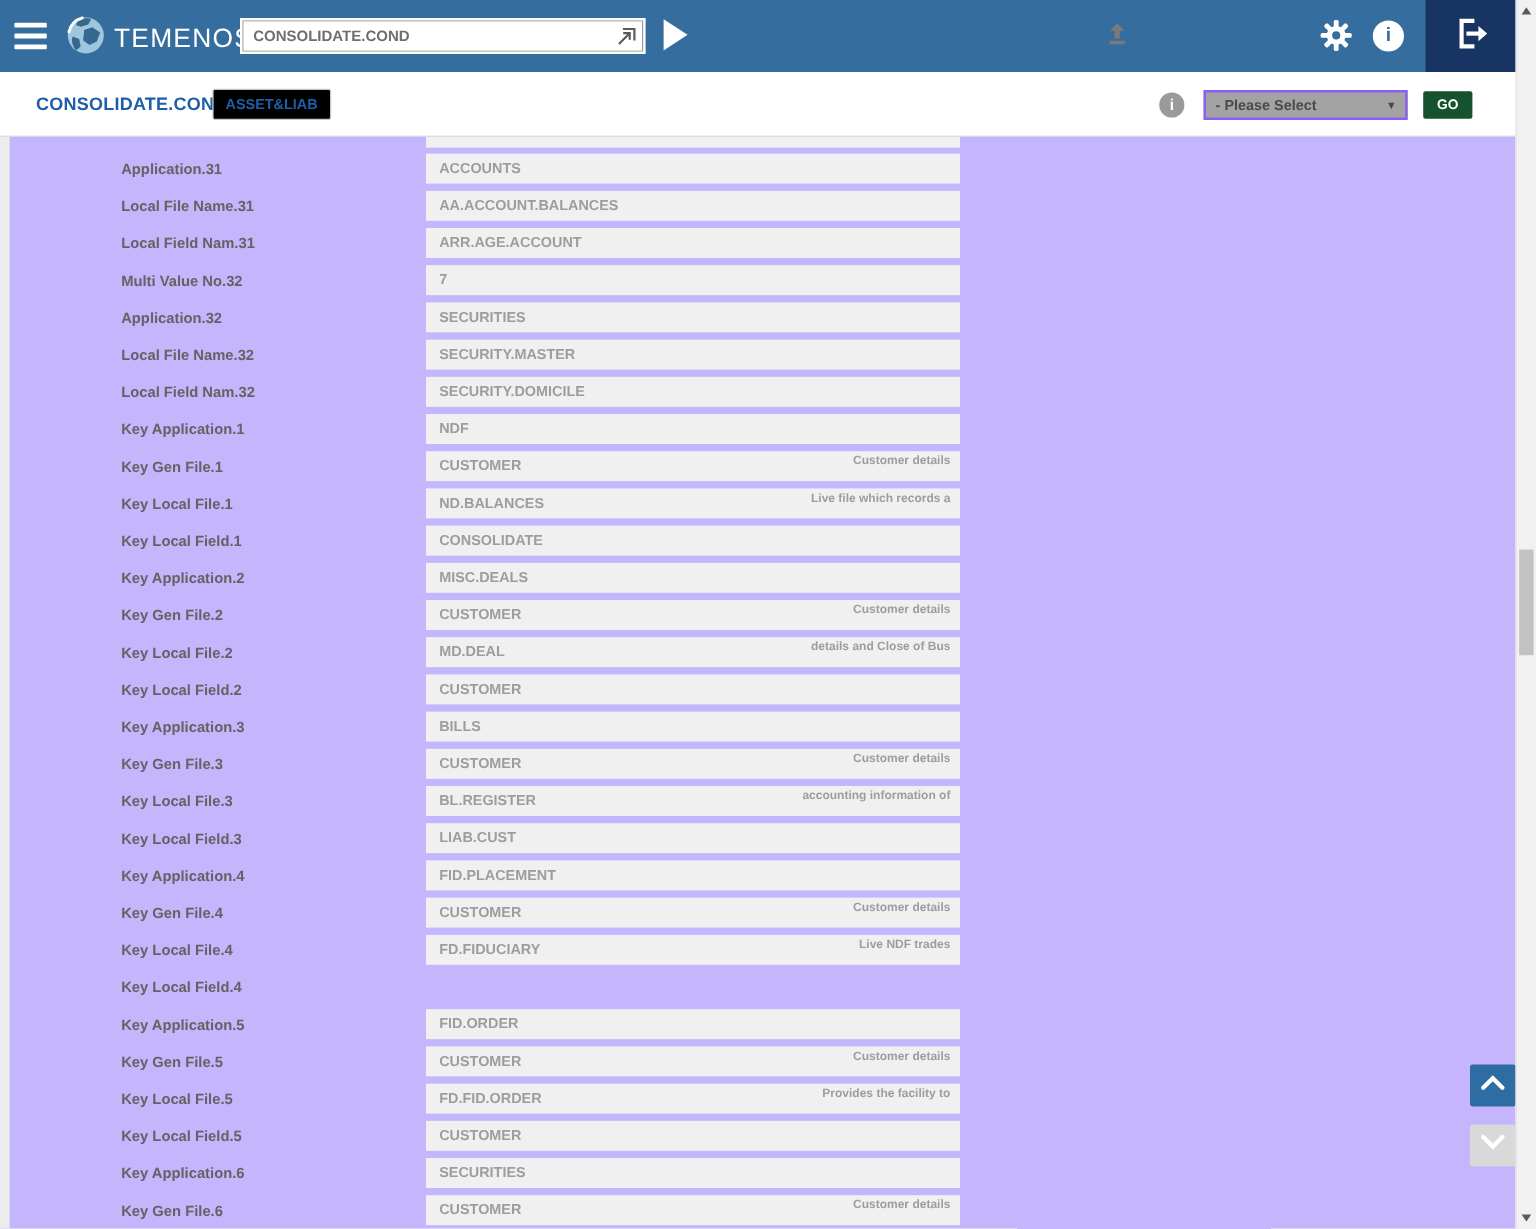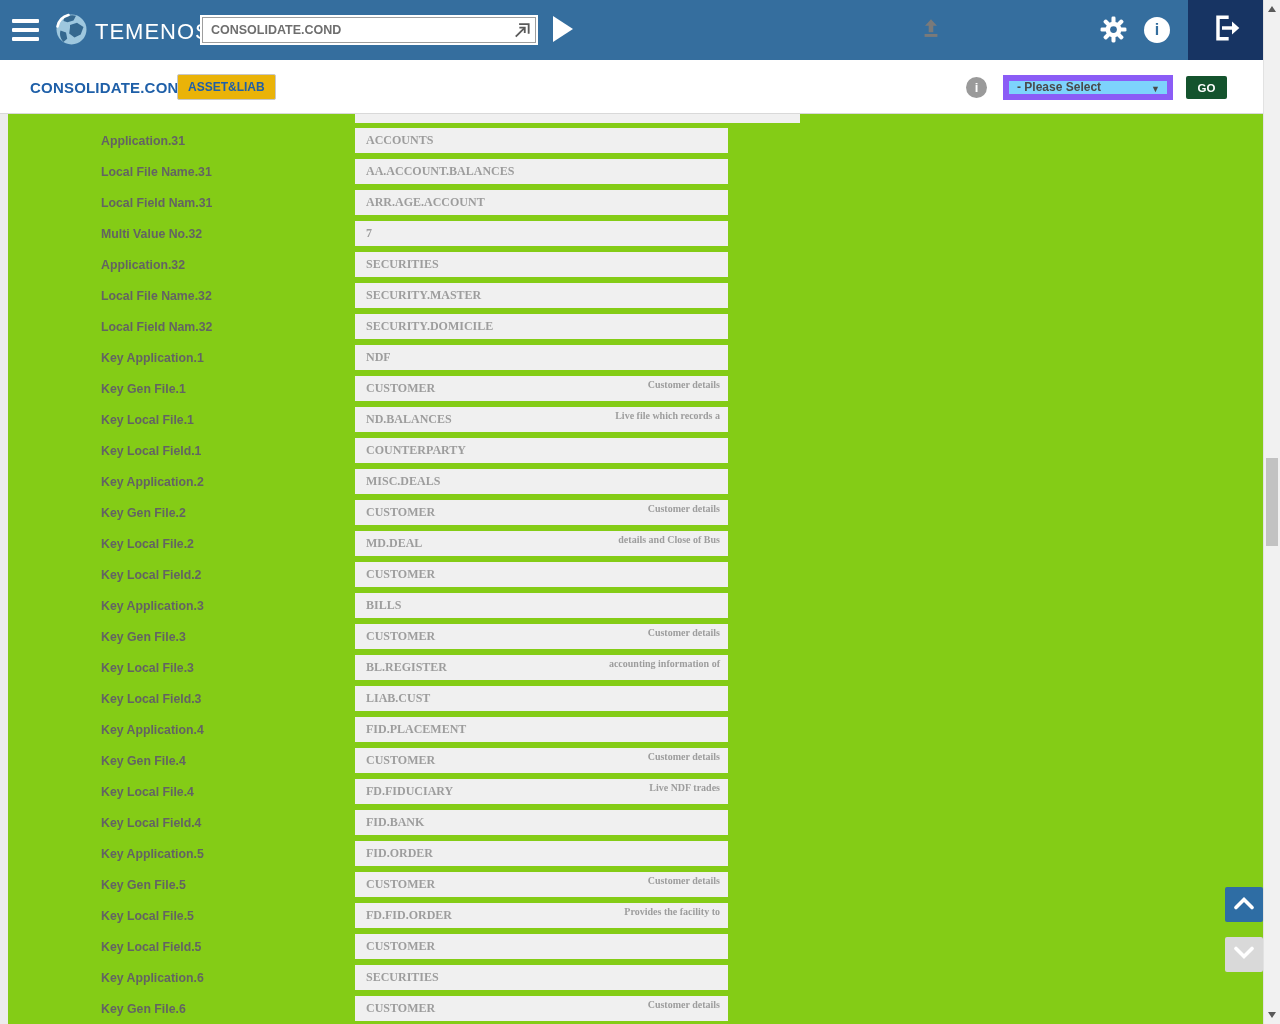--- a/index.html
+++ b/index.html
@@ -24,43 +24,43 @@
   .info-circle{width:26px;height:26px;border-radius:50%;background:#ffffff;color:#356e9e;
                font-weight:bold;font-size:16px;display:flex;align-items:center;justify-content:center;}
   .ico-info-hdr{left:1144px;top:17px;}
   .logout-box{position:absolute;left:1188px;top:0;width:75px;height:60px;background:#173463;display:flex;align-items:center;justify-content:center;cursor:pointer;}
 
   
   .toolbar{position:absolute;left:0;top:60px;width:1263px;height:54px;background:#ffffff;border-bottom:1px solid #d9d9d9;box-sizing:border-box;}
   .tb-title{position:absolute;left:30px;top:0;height:54px;display:flex;align-items:center;
             color:#1e5fa8;font-size:15px;font-weight:bold;letter-spacing:.2px;}
   .tb-badge{position:absolute;left:177px;top:77px;transform:translateY(-50%);top:27px;
-            background:#eab308;border:1px solid #c8c8c8;border-radius:2px;padding:5px 10px;
+            background:#000000;border:1px solid #c8c8c8;border-radius:2px;padding:5px 10px;
             color:#1e5fa8;font-size:12px;font-weight:bold;cursor:pointer;}
   .tb-upload{position:absolute;left:920px;top:77px;width:22px;height:22px;transform:translateY(-60px);top:137px;cursor:pointer;}
   .tb-upload,.tb-info{top:17px;}
   .tb-info{position:absolute;left:966px;cursor:pointer;}
   .tb-info .circle{width:21px;height:21px;border-radius:50%;background:#9a9a9a;color:#ffffff;
                    font-weight:bold;font-size:13px;display:flex;align-items:center;justify-content:center;}
   .tb-select{position:absolute;left:1003px;top:15px;width:170px;height:25px;box-sizing:border-box;
-             border:6px solid #8b5cf6;background:#7dd3fc;display:flex;align-items:flex-end;cursor:pointer;}
+             border:2px solid #8b5cf6;background:#a3a3a3;display:flex;align-items:center;cursor:pointer;}
   .tb-select .sel-text{flex:1;padding-left:8px;font-size:12px;font-weight:bold;color:#4a4a4a;}
   .tb-select .caret{padding-right:7px;font-size:9px;color:#4a4a4a;}
   .go-btn{position:absolute;left:1186px;top:16px;width:41px;height:23px;background:#14532d;border-radius:2px;
           color:#ffffff;font-size:11.5px;font-weight:bold;display:flex;align-items:center;justify-content:center;cursor:pointer;}
 
   
-  .content{position:absolute;left:0;top:114px;width:1263px;height:910px;background:#84cc16;}
+  .content{position:absolute;left:0;top:114px;width:1263px;height:910px;background:#c4b5fd;}
   .left-strip{position:absolute;left:0;top:0;width:8px;height:910px;background:#ececec;}
   .cut-box{position:absolute;left:355px;top:0;width:445px;height:9px;background:#f0f0f0;}
   .rows{position:absolute;left:0;top:11px;width:100%;}
   .frow{height:31px;display:flex;align-items:center;}
   .flabel{width:355px;box-sizing:border-box;padding-left:101px;font-size:12.3px;font-weight:bold;color:#636363;}
-  .fvalue{position:relative;width:373px;height:25px;background:#f0f0f0;box-sizing:border-box;
-          font-size:12px;font-weight:bold;color:#9d9d9d;line-height:25px;padding-left:11px;font-family:Liberation Serif, serif;}
+  .fvalue{position:relative;width:445px;height:25px;background:#f0f0f0;box-sizing:border-box;
+          font-size:12px;font-weight:bold;color:#9d9d9d;line-height:25px;padding-left:11px;}
   .fdesc{position:absolute;right:8px;top:3px;font-size:10px;font-weight:bold;color:#9d9d9d;line-height:12px;padding:0;}
 
   
   .jump-top{position:absolute;left:1225px;top:887px;width:38px;height:35px;background:#2e6da4;border-radius:2px;
             display:flex;align-items:center;justify-content:center;cursor:pointer;}
   .jump-down{position:absolute;left:1225px;top:937px;width:38px;height:35px;background:#d9d9d9;border-radius:2px;
              display:flex;align-items:center;justify-content:center;cursor:pointer;}
 
   
   .scrollbar{position:absolute;right:0;top:0;width:17px;height:1024px;background:#f1f1f1;border-left:1px solid #e2e2e2;box-sizing:border-box;}
@@ -218,21 +218,21 @@
       </div>
     </div>
         <div class="frow">
       <div class="flabel">Key Local File.1</div>
       <div class="fvalue">ND.BALANCES
         <span class="fdesc">Live file which records a</span>
       </div>
     </div>
         <div class="frow">
       <div class="flabel">Key Local Field.1</div>
-      <div class="fvalue">COUNTERPARTY
+      <div class="fvalue">CONSOLIDATE
         
       </div>
     </div>
         <div class="frow">
       <div class="flabel">Key Application.2</div>
       <div class="fvalue">MISC.DEALS
         
       </div>
     </div>
         <div class="frow">
@@ -290,23 +290,20 @@
       </div>
     </div>
         <div class="frow">
       <div class="flabel">Key Local File.4</div>
       <div class="fvalue">FD.FIDUCIARY
         <span class="fdesc">Live NDF trades</span>
       </div>
     </div>
         <div class="frow">
       <div class="flabel">Key Local Field.4</div>
-      <div class="fvalue">FID.BANK
-        
-      </div>
     </div>
         <div class="frow">
       <div class="flabel">Key Application.5</div>
       <div class="fvalue">FID.ORDER
         
       </div>
     </div>
         <div class="frow">
       <div class="flabel">Key Gen File.5</div>
       <div class="fvalue">CUSTOMER

